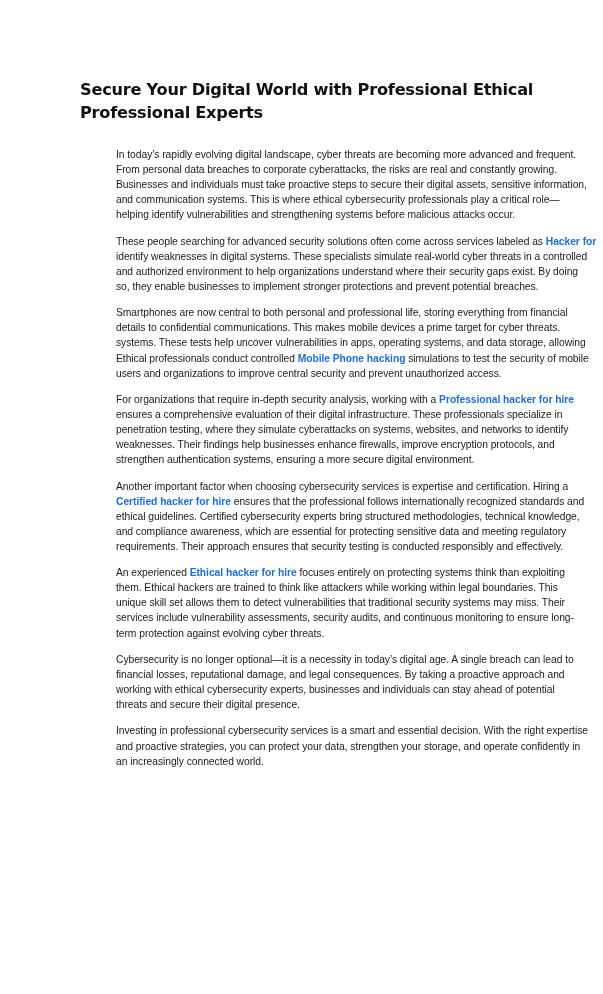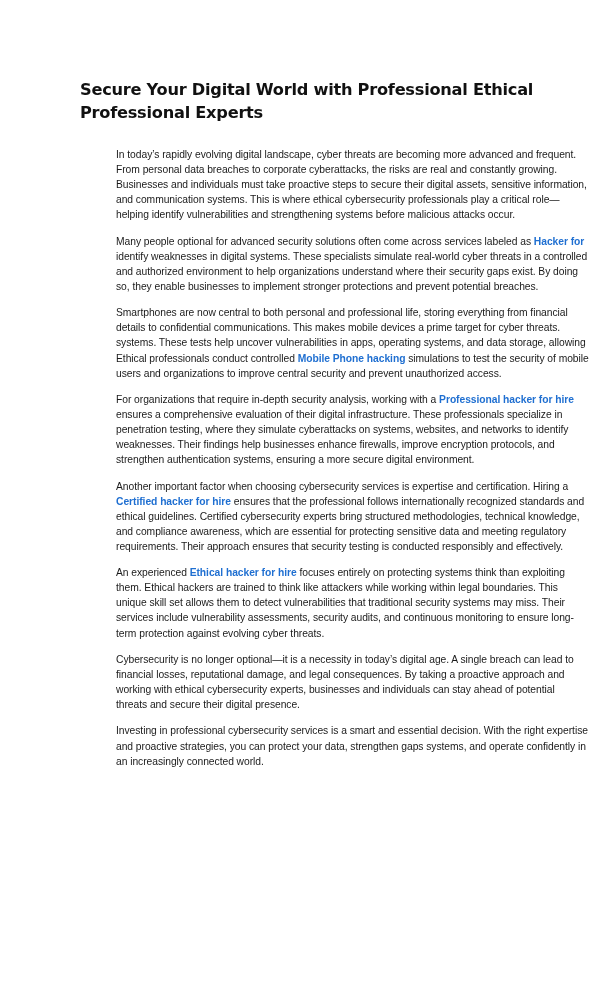--- a/index.html
+++ b/index.html
@@ -23,21 +23,21 @@
   </h1>
   <div class="body-text" id="body-text">
       <p>
         <span class="ln">In today’s rapidly evolving digital landscape, cyber threats are becoming more advanced and frequent.</span>
         <span class="ln">From personal data breaches to corporate cyberattacks, the risks are real and constantly growing.</span>
         <span class="ln">Businesses and individuals must take proactive steps to secure their digital assets, sensitive information,</span>
         <span class="ln">and communication systems. This is where ethical cybersecurity professionals play a critical role—</span>
         <span class="ln">helping identify vulnerabilities and strengthening systems before malicious attacks occur.</span>
       </p>
       <p>
-        <span class="ln"><span>Many people optional for advanced security solutions often come across services labeled as </span><a style="color: rgb(31, 111, 209);">Hacker for</a><span></span></span>
+        <span class="ln"><span>These people searching for advanced security solutions often come across services labeled as </span><a style="color: rgb(31, 111, 209);">Hacker for</a><span></span></span>
         <span class="ln">identify weaknesses in digital systems. These specialists simulate real-world cyber threats in a controlled</span>
         <span class="ln">and authorized environment to help organizations understand where their security gaps exist. By doing</span>
         <span class="ln">so, they enable businesses to implement stronger protections and prevent potential breaches.</span>
       </p>
       <p>
         <span class="ln">Smartphones are now central to both personal and professional life, storing everything from financial</span>
         <span class="ln">details to confidential communications. This makes mobile devices a prime target for cyber threats.</span>
         <span class="ln">systems. These tests help uncover vulnerabilities in apps, operating systems, and data storage, allowing</span>
         <span class="ln"><span>Ethical professionals conduct controlled </span><a style="color: rgb(31, 111, 209);">Mobile Phone hacking</a><span> simulations to test the security of mobile</span></span>
         <span class="ln">users and organizations to improve central security and prevent unauthorized access.</span>
@@ -64,17 +64,17 @@
         <span class="ln">term protection against evolving cyber threats.</span>
       </p>
       <p>
         <span class="ln">Cybersecurity is no longer optional—it is a necessity in today’s digital age. A single breach can lead to</span>
         <span class="ln">financial losses, reputational damage, and legal consequences. By taking a proactive approach and</span>
         <span class="ln">working with ethical cybersecurity experts, businesses and individuals can stay ahead of potential</span>
         <span class="ln">threats and secure their digital presence.</span>
       </p>
       <p>
         <span class="ln">Investing in professional cybersecurity services is a smart and essential decision. With the right expertise</span>
-        <span class="ln">and proactive strategies, you can protect your data, strengthen gaps systems, and operate confidently in</span>
+        <span class="ln">and proactive strategies, you can protect your data, strengthen your storage, and operate confidently in</span>
         <span class="ln">an increasingly connected world.</span>
       </p>
     </div>
 </div>
 
 </body></html>

